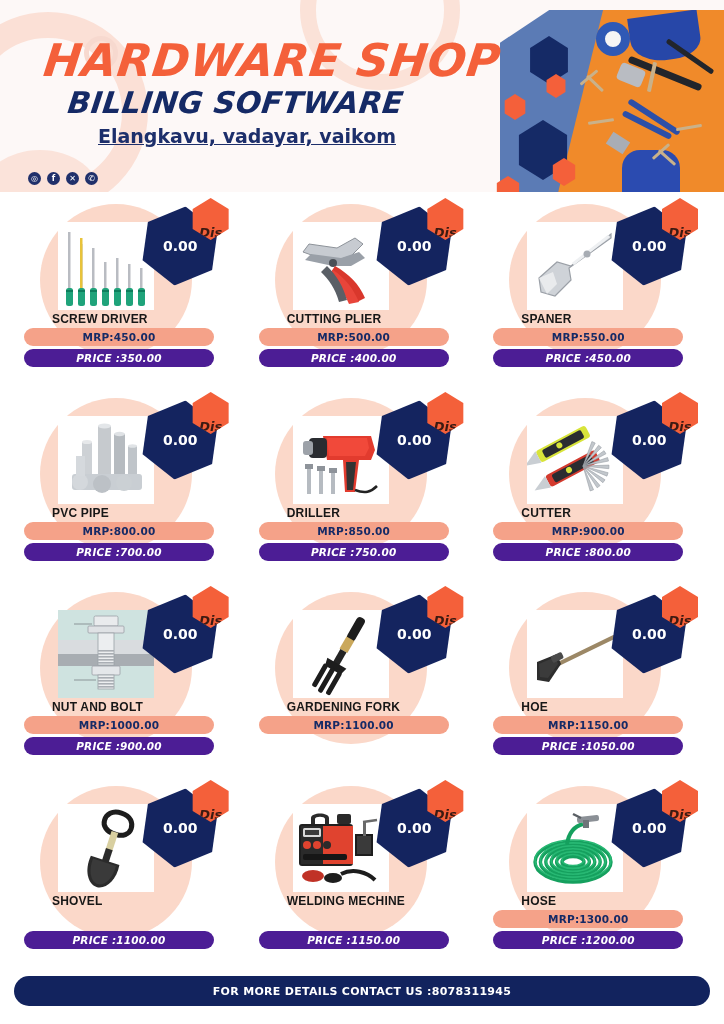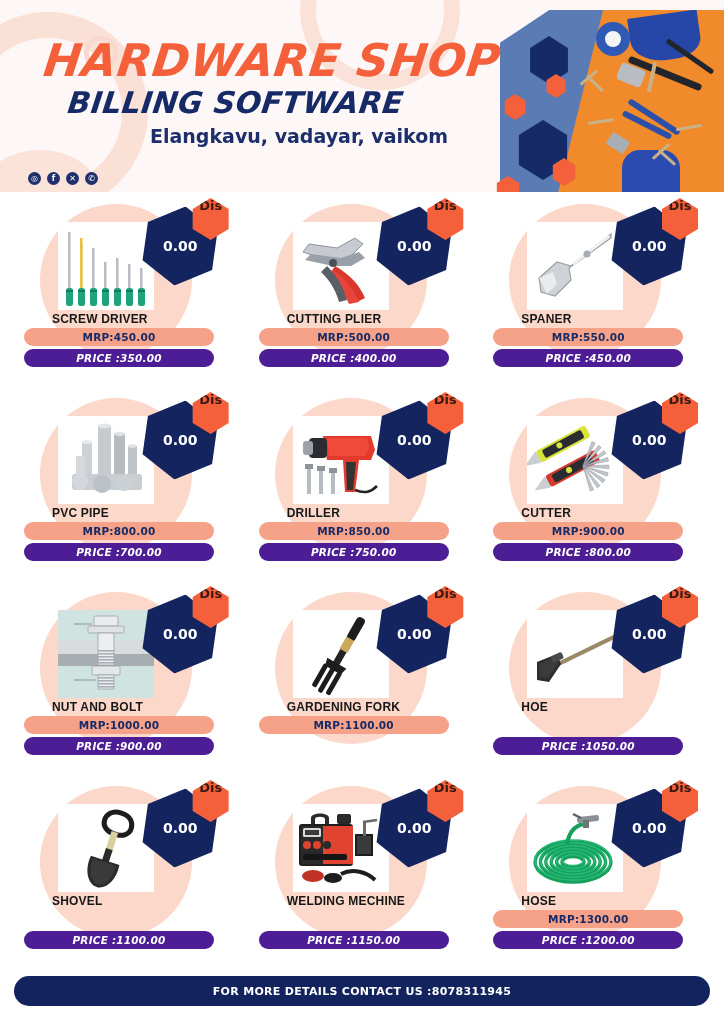--- a/index.html
+++ b/index.html
@@ -46,22 +46,23 @@
     font-family:"DejaVu Sans", sans-serif;
   }
   .t-billing{
     font-size:30px; line-height:34px; font-weight:bold;
     color:#152a66; letter-spacing:0.3px; font-style:italic;
     transform:skewX(-7deg); margin-left:24px; margin-top:2px;
     font-family:"DejaVu Sans", sans-serif;
   }
   .t-place{
     font-size:19px; line-height:26px; font-weight:bold;
-    color:#1d2f6b; margin-left:106px; margin-top:3px;
+    color:#1d2f6b; margin-left:54px; margin-top:3px;
     font-family:"DejaVu Sans", sans-serif;
+    text-decoration:underline;
   }
   .socials{
     position:absolute; left:28px; top:172px; display:flex; gap:6px; z-index:5;
   }
   .soc{
     width:13px; height:13px; border-radius:50%;
     background:#20306b; color:#fff;
     font-size:8px; line-height:13px; text-align:center; font-weight:bold;
     font-family:"DejaVu Sans", sans-serif;
   }
@@ -192,21 +193,21 @@
     display:flex; align-items:center; justify-content:center;
   }
   .hex-val{
     color:#ffffff; font-size:14px; font-weight:bold;
     transform:rotate(-8deg); font-family:"DejaVu Sans", sans-serif;
   }
   .hex-dis{
     position:absolute; right:2px; top:0; width:40px; height:42px;
     background:#f4603a;
     clip-path:polygon(50% 0,95% 26%,95% 74%,50% 100%,5% 74%,5% 26%);
-    display:flex; align-items:flex-start; justify-content:center;
+    display:flex; align-items:flex-end; justify-content:center;font-style:italic;
   }
   .hex-dis span{
     color:#3c1a12; font-size:13px; font-weight:bold;
     font-family:"DejaVu Sans", sans-serif;
   }
 
   
   .footer{
     position:absolute; left:14px; bottom:18px;
     width:696px; height:30px;
@@ -526,20 +527,21 @@
     <div class="circle-bg"></div>
     <div class="thumb">
         <svg viewBox="0 0 96 88">
     <rect x="20" y="40" width="72" height="4" rx="2" fill="#9c8866" transform="rotate(-26 56 42)"></rect>
     <path d="M10 52 L30 44 L34 54 L22 72 L10 70 Z" fill="#2d2d2d"></path>
     <path d="M12 54 L28 47 L31 54 L21 68 L13 67 Z" fill="#3b3b3b"></path>
     <rect x="24" y="44" width="12" height="7" rx="2" fill="#4a4a4a" transform="rotate(-26 30 47)"></rect>
   </svg>
       </div>
     <div class="pname">HOE</div>
+    <div class="bar bar-mrp">MRP:1150.00</div>
     <div class="bar bar-price">PRICE :1050.00</div>
     <div class="hex-wrap">
       <div class="hex-main">
         <span class="hex-val">0.00</span>
       </div>
       <div class="hex-dis">
         <span>Dis</span>
       </div>
     </div>
     </div>

